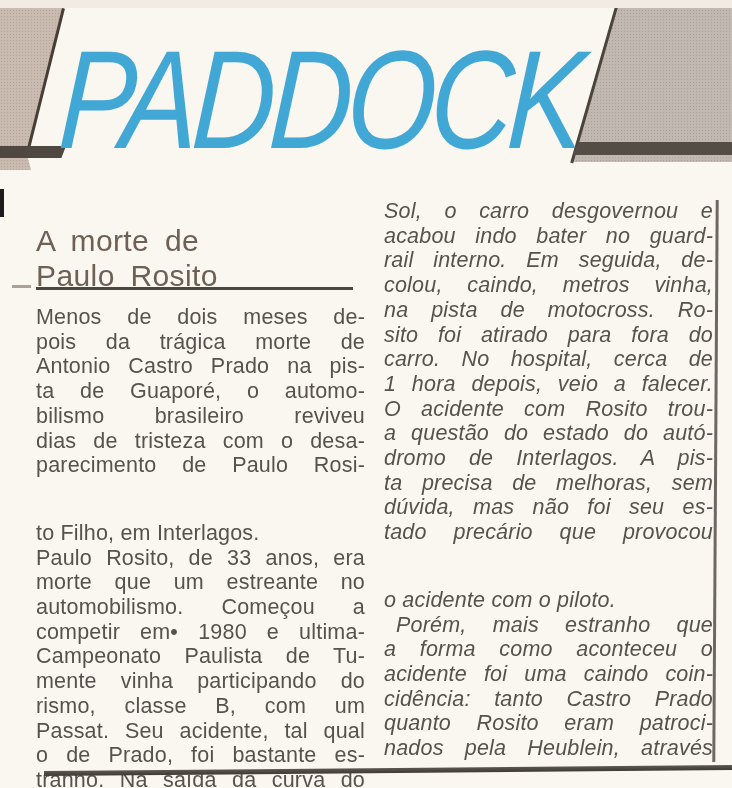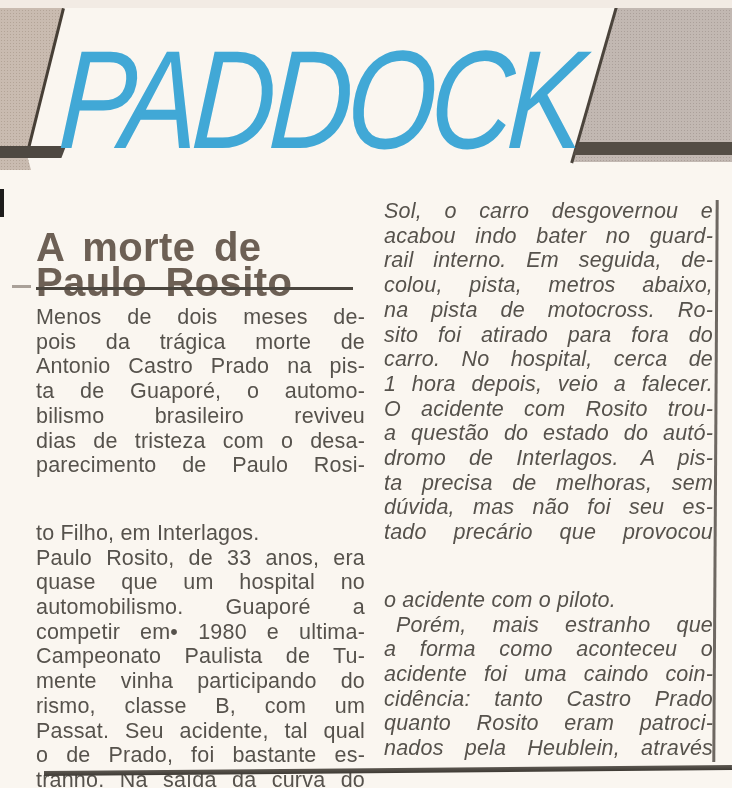--- a/index.html
+++ b/index.html
@@ -73,21 +73,21 @@
     white-space:nowrap;
   }
   .mast-dot {
     position:absolute; left:85px; top:54px; width:8px; height:8px;
     border-radius:50%; background:#5fb4dc; opacity:.85; z-index:4;
   }
 
   
   .article-title {
     position:absolute; left:36px; top:203px;
-    font-size:40px; font-weight:bold; line-height:35px;
+    font-size:30px; font-weight:normal; line-height:35px;
     letter-spacing:.4px; word-spacing:7px;
     color:#6d6055;
   }
   .title-rule {
     position:absolute; left:36px; top:287px; width:317px; height:3px;
     background:#4b463f;
   }
   .pre-rule-dash {
     position:absolute; left:12px; top:285px; width:19px; height:3px;
     background:#aaa199;
@@ -153,36 +153,36 @@
   <div class="col col-left">
       <div class="tline">Menos de dois meses de-</div>
       <div class="tline">pois da trágica morte de</div>
       <div class="tline">Antonio Castro Prado na pis-</div>
       <div class="tline">ta de Guaporé, o automo-</div>
       <div class="tline">bilismo brasileiro reviveu</div>
       <div class="tline">dias de tristeza com o desa-</div>
       <div class="tline">parecimento de Paulo Rosi-</div>
       <div class="tline flush">to Filho, em Interlagos.</div>
       <div class="tline">Paulo Rosito, de 33 anos, era</div>
-      <div class="tline">quase que um hospital no</div>
-      <div class="tline">automobilismo. Guaporé a</div>
+      <div class="tline">morte que um estreante no</div>
+      <div class="tline">automobilismo. Começou a</div>
       <div class="tline">competir em• 1980 e ultima-</div>
       <div class="tline">Campeonato Paulista de Tu-</div>
       <div class="tline">mente vinha participando do</div>
       <div class="tline">rismo, classe B, com um</div>
       <div class="tline">Passat. Seu acidente, tal qual</div>
       <div class="tline">o de Prado, foi bastante es-</div>
       <div class="tline">tranho. Na saída da curva do</div>
     </div>
 
   <div class="col col-right">
       <div class="tline">Sol, o carro desgovernou e</div>
       <div class="tline">acabou indo bater no guard-</div>
       <div class="tline">rail interno. Em seguida, de-</div>
-      <div class="tline">colou, pista, metros abaixo,</div>
+      <div class="tline">colou, caindo, metros vinha,</div>
       <div class="tline">na pista de motocross. Ro-</div>
       <div class="tline">sito foi atirado para fora do</div>
       <div class="tline">carro. No hospital, cerca de</div>
       <div class="tline">1 hora depois, veio a falecer.</div>
       <div class="tline">O acidente com Rosito trou-</div>
       <div class="tline">a questão do estado do autó-</div>
       <div class="tline">dromo de Interlagos. A pis-</div>
       <div class="tline">ta precisa de melhoras, sem</div>
       <div class="tline">dúvida, mas não foi seu es-</div>
       <div class="tline">tado precário que provocou</div>

